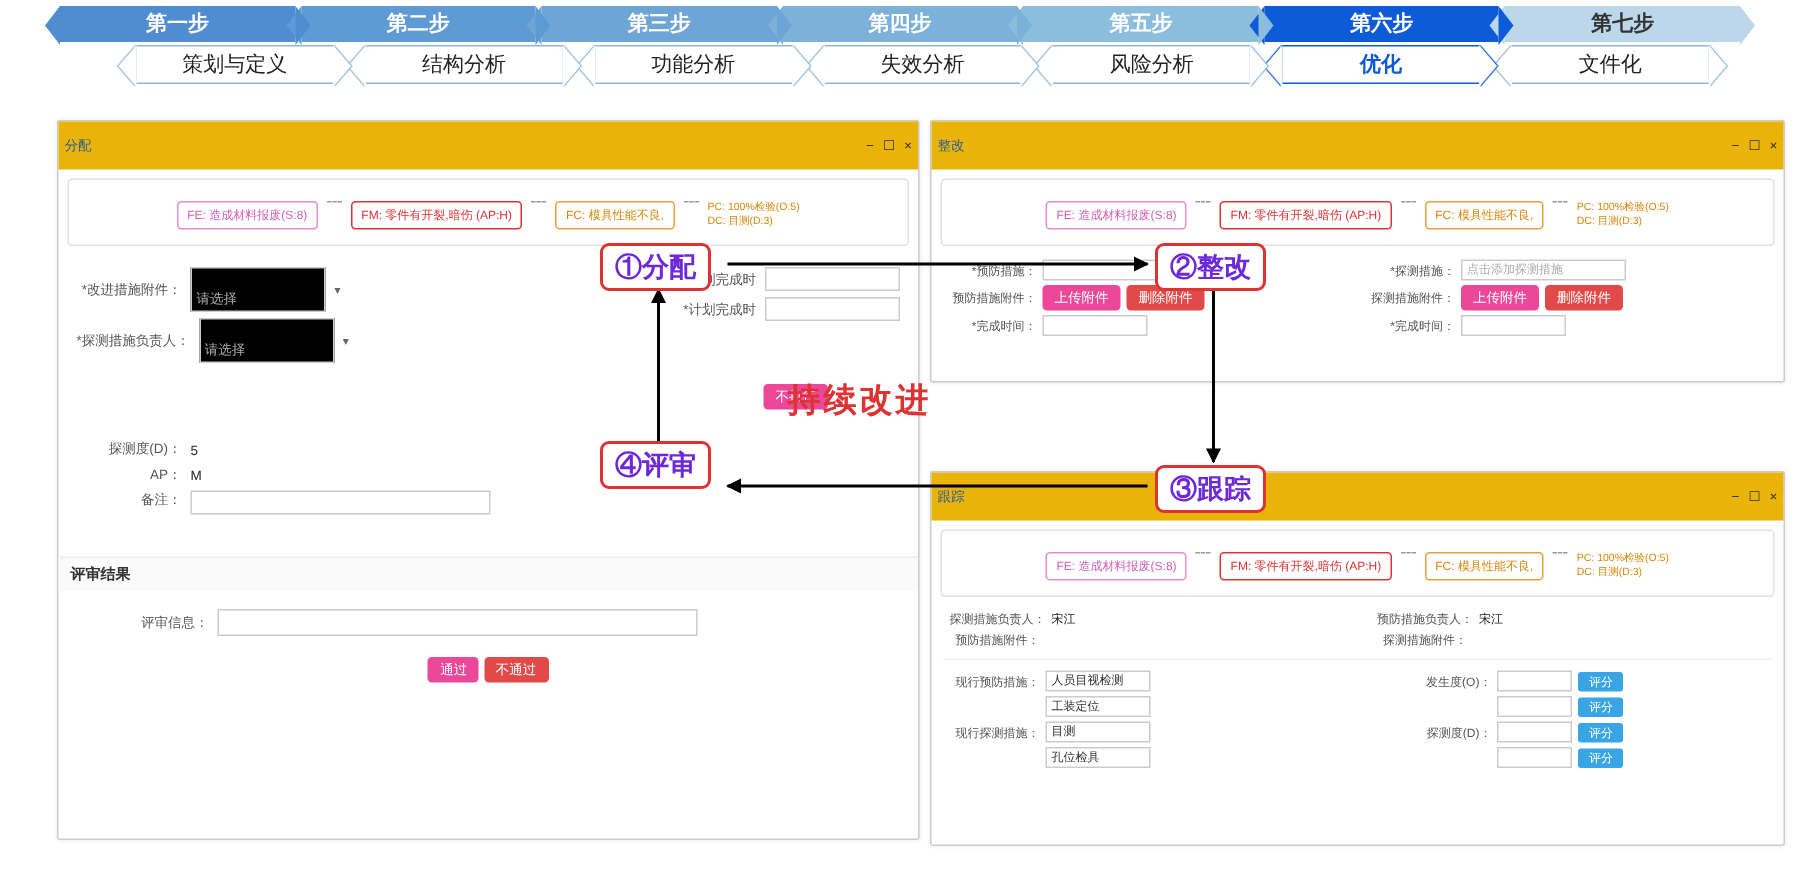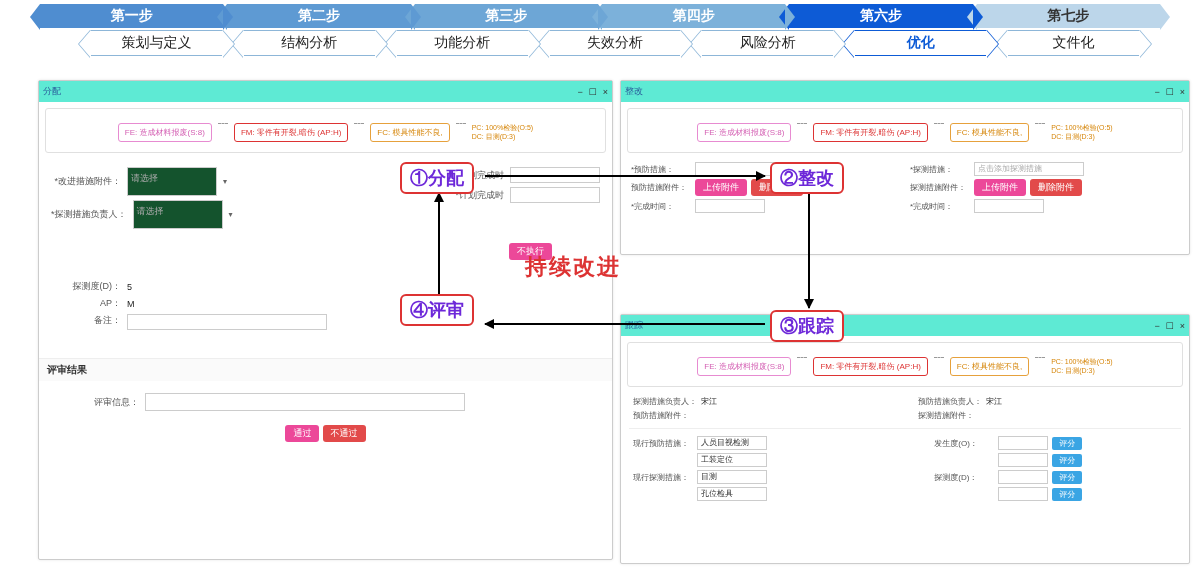--- a/index.html
+++ b/index.html
@@ -23,67 +23,68 @@
 .substeps{display:flex;gap:20px;padding:2px 60px 0 90px}
 .substep{flex:1;text-align:center;font-size:14px;padding:3px 0;background:#fff;border:1px solid #8db6d8;color:#222;position:relative}
 .substep.active{color:#0d5bd6;font-weight:700;border-color:#0d5bd6}
 .substep:before,.substep:after{content:"";position:absolute;top:-1px;width:0;height:0;border-top:14px solid transparent;border-bottom:14px solid transparent}
 .substep:before{left:-12px;border-right:12px solid #fff;filter:drop-shadow(-1px 0 0 #8db6d8)}
 .substep:after{right:-12px;border-left:12px solid #fff;z-index:2;filter:drop-shadow(1px 0 0 #8db6d8)}
 .substep.active:after{filter:drop-shadow(1px 0 0 #0d5bd6)}
 .substep.active:before{filter:drop-shadow(-1px 0 0 #0d5bd6)}
 
 .panel{position:absolute;background:#fff;border:1px solid #ccc;border-radius:2px;box-shadow:0 0 3px rgba(0,0,0,.1)}
-.titlebar{height:21px;background:#5eead4;color:#2a5d9b;font-size:9px;padding:1px 4px;display:flex;justify-content:space-between;align-items:center}
+.titlebar{height:32px;background:#eab308;color:#2a5d9b;font-size:9px;padding:1px 4px;display:flex;justify-content:space-between;align-items:center}
 .winctl{display:flex;gap:6px;color:#333;font-size:9px}
 
 .chain{display:flex;align-items:flex-start;gap:6px;font-size:8px;justify-content:center;padding:14px 8px 10px 8px;position:relative}
 .node{border:1px solid;border-radius:3px;padding:3px 6px;white-space:nowrap}
 .node.pink{border-color:#e78bd1;color:#d45fb3}
 .node.red{border-color:#d33;color:#d33}
 .node.orange{border-color:#e6a13c;color:#d6860a}
 .dash{height:0;border-top:1px dashed #999;flex:0 0 10px}
 .pcdc{font-size:7px;color:#d6860a;line-height:1.3;text-align:left}
 
 .frow{display:flex;align-items:center;gap:6px;margin:4px 0;font-size:9px;color:#555}
 .frow label{min-width:70px;text-align:right}
 .frow .inp{border:1px solid #ccc;height:16px;min-width:90px;background:#fff}
-.frow .sel{border:1px solid #ccc;height:29px;min-width:90px;background:#14532d;color:#aaa;padding:4px 3px}
+.frow .sel{border:1px solid #ccc;height:29px;min-width:90px;background:#000000;color:#aaa;padding:14px 3px}
 .btn{border:none;border-radius:3px;color:#fff;font-size:9px;padding:2px 8px;cursor:pointer}
 .btn.blue{background:#ec4899}.btn.red{background:#e24a4a}
 
 .stage{position:absolute;border:2.5px solid #d33;border-radius:6px;padding:2px 8px;font-size:18px;font-weight:700;color:#6d28d9;background:#fff;z-index:50}
 .center-text{position:absolute;font-size:22px;font-weight:800;color:#d33;z-index:50;letter-spacing:2px}
 
 .arrow{position:absolute;background:#000;z-index:40}
 .arrow.h{height:2px}
 .arrow.v{width:2px}
 .arrow .head{position:absolute;width:0;height:0}
 .head.r{right:-1px;top:-4px;border-left:10px solid #000;border-top:5px solid transparent;border-bottom:5px solid transparent}
 .head.l{left:-1px;top:-4px;border-right:10px solid #000;border-top:5px solid transparent;border-bottom:5px solid transparent}
 .head.d{bottom:-1px;left:-4px;border-top:10px solid #000;border-left:5px solid transparent;border-right:5px solid transparent}
 .head.u{top:-1px;left:-4px;border-bottom:10px solid #000;border-left:5px solid transparent;border-right:5px solid transparent}
 
 .tiny{font-size:8px;color:#666}
 textarea.inp{resize:none;height:40px;width:200px}
 .section-h{font-size:10px;font-weight:700;color:#333;padding:4px 8px;border-top:1px solid #eee;background:#fafafa}
 .val{color:#222;min-width:40px;display:inline-block}
 .minirow{display:flex;align-items:center;gap:4px;font-size:8px;color:#555;margin:3px 0}
-.minirow label{min-width:60px;}
+.minirow label{min-width:60px;text-align:right}
 .minirow .box{border:1px solid #ccc;height:14px;min-width:70px;background:#fff;padding:0 3px;color:#333}
 .evalbtn{background:#3aa5e4;color:#fff;font-size:8px;padding:1px 7px;border:none;border-radius:2px}
 </style>
 </head>
 <body>
 
 <div class="steps">
   <div class="step s1">第一步</div>
   <div class="step s2">第二步</div>
   <div class="step s3">第三步</div>
   <div class="step s4">第四步</div>
+  <div class="step s5">第五步</div>
   <div class="step active">第六步</div>
   <div class="step last">第七步</div>
 </div>
 <div class="substeps">
   <div class="substep">策划与定义</div>
   <div class="substep">结构分析</div>
   <div class="substep">功能分析</div>
   <div class="substep">失效分析</div>
   <div class="substep">风险分析</div>
   <div class="substep active">优化</div>

